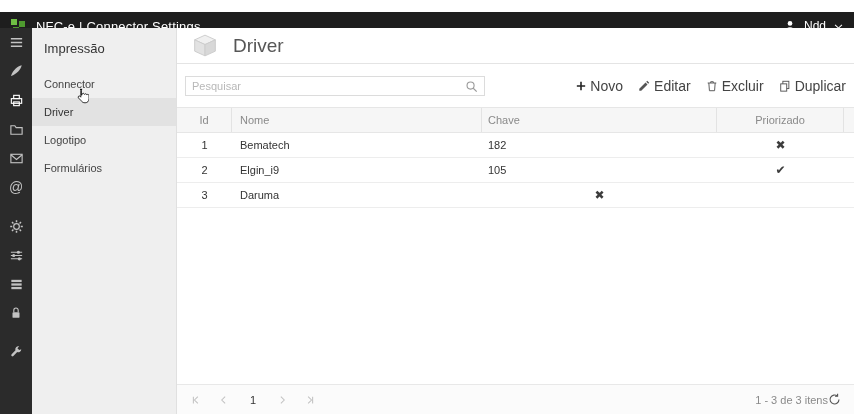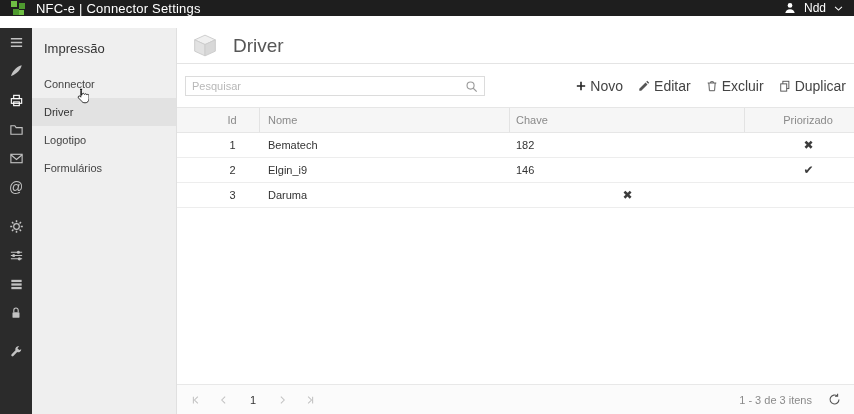--- a/index.html
+++ b/index.html
@@ -1,21 +1,21 @@
 <!DOCTYPE html>
 <html><head>
 <meta charset="utf-8">
 <style>
   * { box-sizing: border-box; margin: 0; padding: 0; }
   html, body { width: 854px; height: 414px; overflow: hidden;
     font-family: "Liberation Sans", "DejaVu Sans", sans-serif; background: #fff; }
   .app { position: relative; width: 854px; height: 414px; }
 
   
-  .topbar { position: absolute; top: 0; left: 0; right: 0; height: 16px;
+  .topbar { position: absolute; top: 12px; left: 0; right: 0; height: 28px;
     background: #1e1e1e; color: #fff; display: flex; align-items: center; padding: 0 10px; }
   .topbar-title { font-size: 13px; margin-left: 10px; font-weight: 400; letter-spacing: .2px; }
   .topbar-right { margin-left: auto; display: flex; align-items: center; gap: 7px; }
   .topbar-user { font-size: 12px; }
   .icon { display: inline-flex; align-items: center; justify-content: center; }
 
   
   .rail { position: absolute; top: 28px; left: 0; width: 32px; bottom: 0;
     background: #2b2b2b; display: flex; flex-direction: column; }
   .rail-item { width: 32px; height: 28px; margin-bottom: 1px; display: flex;
@@ -49,42 +49,42 @@
   .searchbox input::placeholder { color: #b8b8b8; }
   .searchbox .icon { padding-right: 6px; color: #9a9a9a; }
 
   .toolbar { display: flex; align-items: center; gap: 15px; }
   .tb-btn { display: flex; align-items: center; gap: 4px; font-size: 14px; color: #444;
     cursor: pointer; }
   .tb-btn .icon { color: #555; }
 
   
   .grid { margin-top: 10px; }
-  .grid-row { display: grid; grid-template-columns: 55px 250px 235px 127px 1fr; padding-left: 28px; }
+  .grid-row { display: grid; grid-template-columns: 55px 250px 235px 127px 1fr; }
   .grid-head { background: #f6f6f6; border-top: 1px solid #e6e6e6; border-bottom: 1px solid #e6e6e6;
     height: 26px; align-items: center; color: #8a8a8a; font-size: 11px; }
   .grid-head > div { border-right: 1px solid #e3e3e3; height: 100%; display: flex; align-items: center; }
   .grid-head > div:last-child { border-right: none; }
   .grid-body-row { height: 25px; border-bottom: 1px solid #ededed; align-items: center;
     font-size: 11px; color: #333; cursor: pointer; }
   .c-id { justify-content: center; text-align: center; }
   .c-nome { padding-left: 8px; justify-content: flex-start; }
   .c-chave { padding-left: 6px; justify-content: flex-start; }
   .c-prior { justify-content: center; text-align: center; }
   .grid-body-row > div { display: flex; align-items: center; height: 100%; }
   .prior-mark { font-size: 12px; color: #3c3c3c; }
 
   
   .pager { position: absolute; left: 0; right: 0; bottom: 0; height: 30px; background: #fbfbfb;
     border-top: 1px solid #e8e8e8; display: flex; align-items: center; padding: 0 13px;
     font-size: 11px; color: #999; }
   .pager-nav { display: flex; align-items: center; gap: 16px; }
   .pager-arrow { color: #c2c2c2; cursor: default; display: inline-flex; }
   .pager-page { color: #333; min-width: 14px; text-align: center; cursor: pointer; }
-  .pager-right { margin-left: auto; display: flex; align-items: center; gap: 16px; }
+  .pager-right { margin-left: auto; display: flex; align-items: center; gap: 0; }
   .pager-info { color: #8a8a8a; }
   .pager-refresh { color: #555; cursor: pointer; display: inline-flex; }
 </style>
 </head>
 <body>
 
 <div class="app">
 
   <div class="topbar">
     <span class="icon">
@@ -290,21 +290,21 @@
         <div class="c-chave">182</div>
         <div class="c-prior">
             <span class="prior-mark">✖</span>
           </div>
         <div></div>
       </div>
 
       <div class="grid-row grid-body-row">
         <div class="c-id">2</div>
         <div class="c-nome">Elgin_i9</div>
-        <div class="c-chave">146</div>
+        <div class="c-chave">105</div>
         <div class="c-prior">
             <span class="prior-mark">✔</span>
           </div>
         <div></div>
       </div>
 
       <div class="grid-row grid-body-row">
         <div class="c-id">3</div>
         <div class="c-nome">Daruma</div>
         <div class="c-prior">

